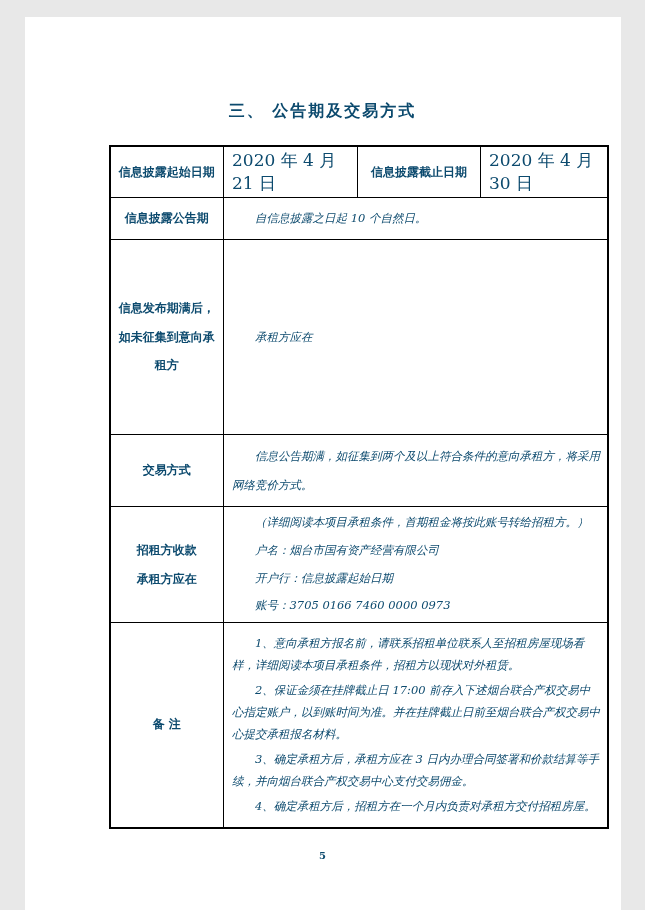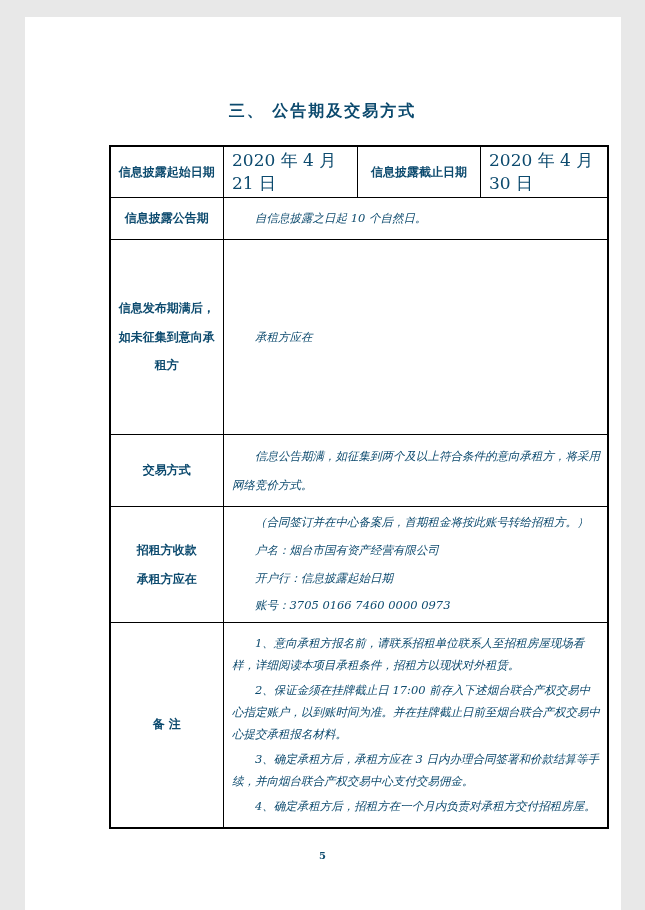--- a/index.html
+++ b/index.html
@@ -123,21 +123,21 @@
           <p>信息公告期满，如征集到两个及以上符合条件的意向承租方，将采用网络竞价方式。</p>
         </td>
       </tr>
 
       <tr class="r5">
         <th>
           <div>招租方收款</div>
           <div>承租方应在</div>
         </th>
         <td colspan="3" class="account">
-          <p>（合同签订并在中心备案后，首期租金将按此账号转给招租方。）</p>
+          <p>（详细阅读本项目承租条件，首期租金将按此账号转给招租方。）</p>
           <p>户名：烟台市国有资产经营有限公司</p>
           <p>开户行：信息披露起始日期</p>
           <p>账号：3705 0166 7460 0000 0973</p>
         </td>
       </tr>
 
       <tr class="r6">
         <th>备  注</th>
         <td colspan="3" class="remarks">
           <p>1、意向承租方报名前，请联系招租单位联系人至招租房屋现场看样，详细阅读本项目承租条件，招租方以现状对外租赁。</p>

